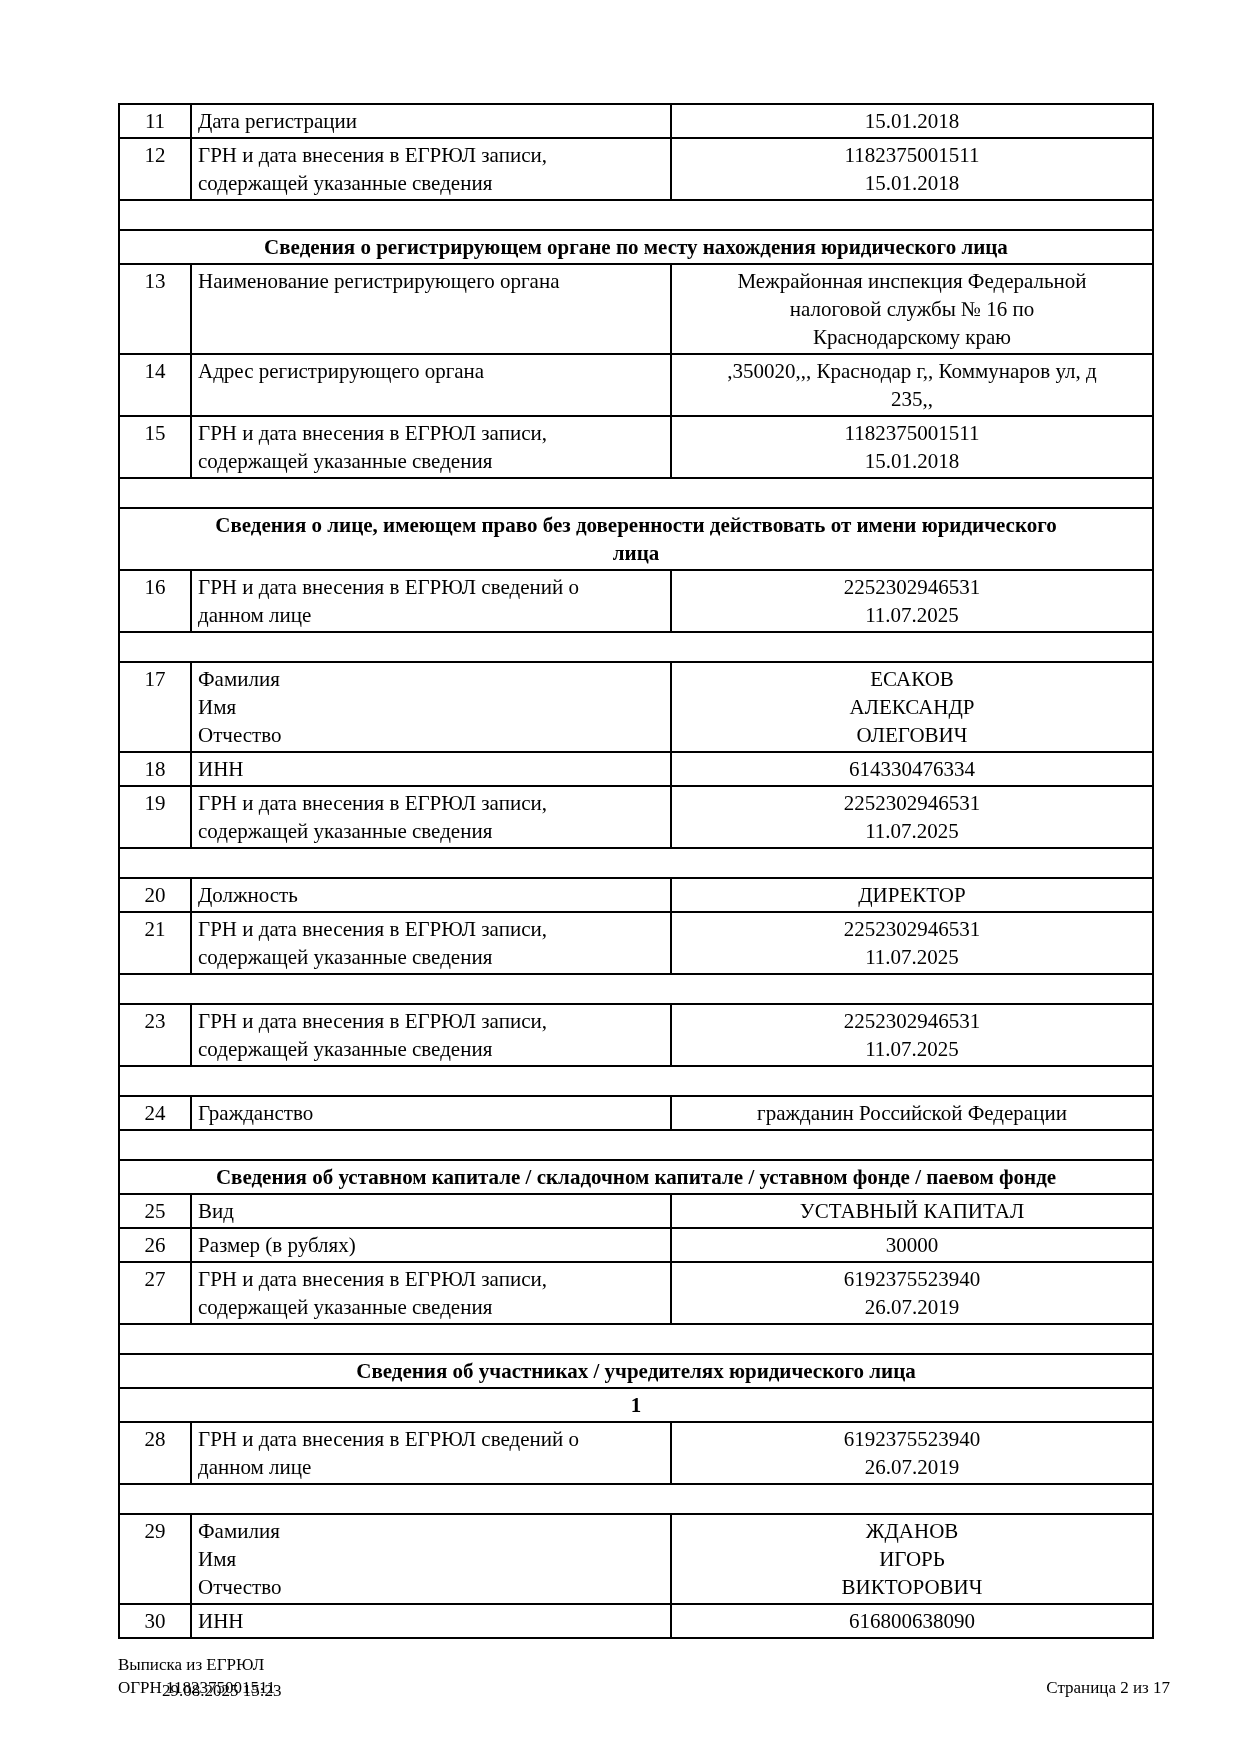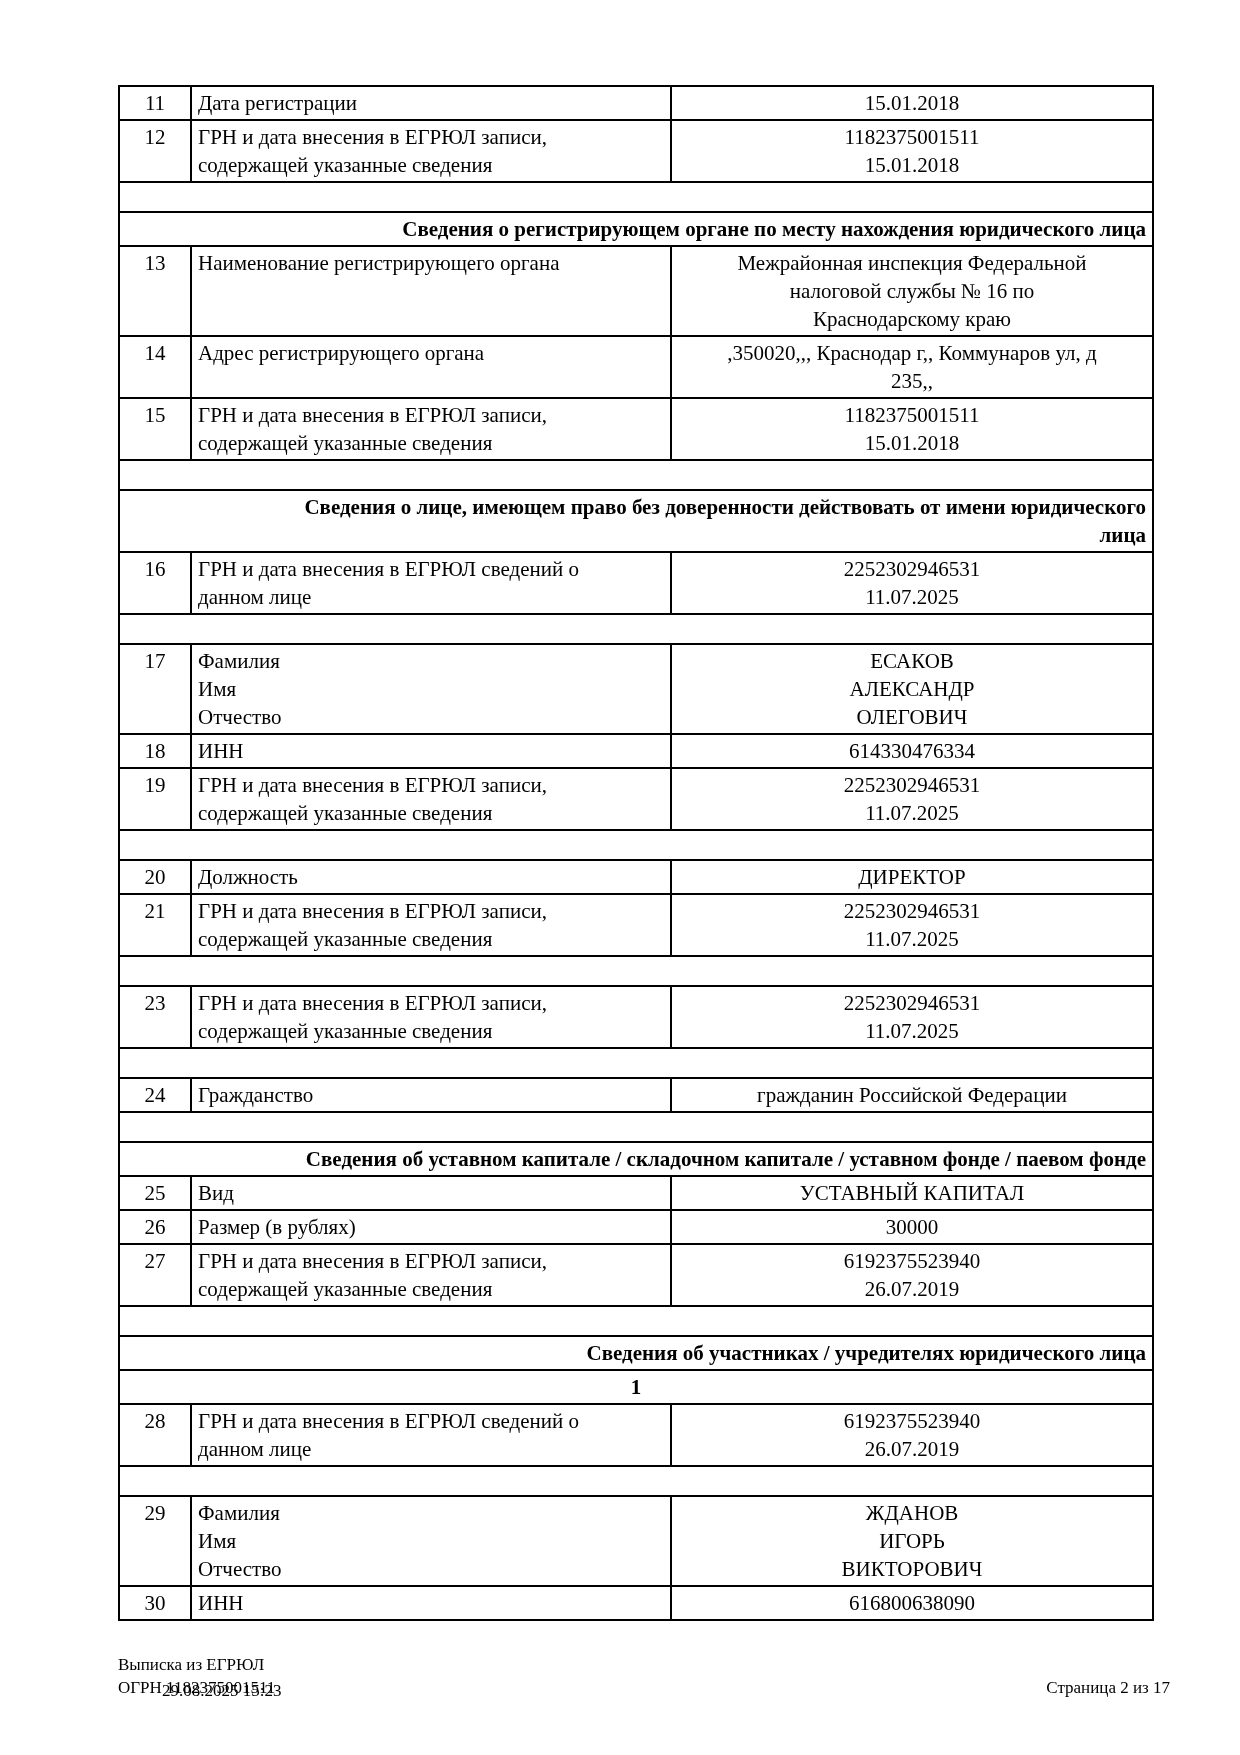--- a/index.html
+++ b/index.html
@@ -11,21 +11,21 @@
     position: relative;
     width: 1240px;
     height: 1755px;
     overflow: hidden;
     font-family: "Liberation Serif", "DejaVu Serif", serif;
     color: #000000;
   }
   .doc-table {
     position: absolute;
     left: 118px;
-    top: 85px;
+    top: 103px;
     width: 1034px;
     border-collapse: collapse;
     table-layout: fixed;
     padding-left: 44px;
   }
   .doc-table col.c-num   { width: 72px;  }
   .doc-table col.c-label { width: 480px; }
   .doc-table col.c-value { width: 482px; }
   .doc-table td {
     border: 2px solid #000000;
@@ -36,21 +36,21 @@
     overflow: hidden;
   }
   .num-cell {
     text-align: center;
     padding: 2px 2px;
   }
   .label-cell { text-align: left; }
   .value-cell { text-align: center; padding-left: 4px; }
   .section-cell {
     font-weight: bold;
-    text-align: right;
+    text-align: center;
     padding: 3px 6px;
   }
   .subsection-cell {
     font-weight: bold;
     text-align: center;
     padding: 3px 6px;
   }
   .spacer-cell {
     height: 24px;
     padding: 0;

